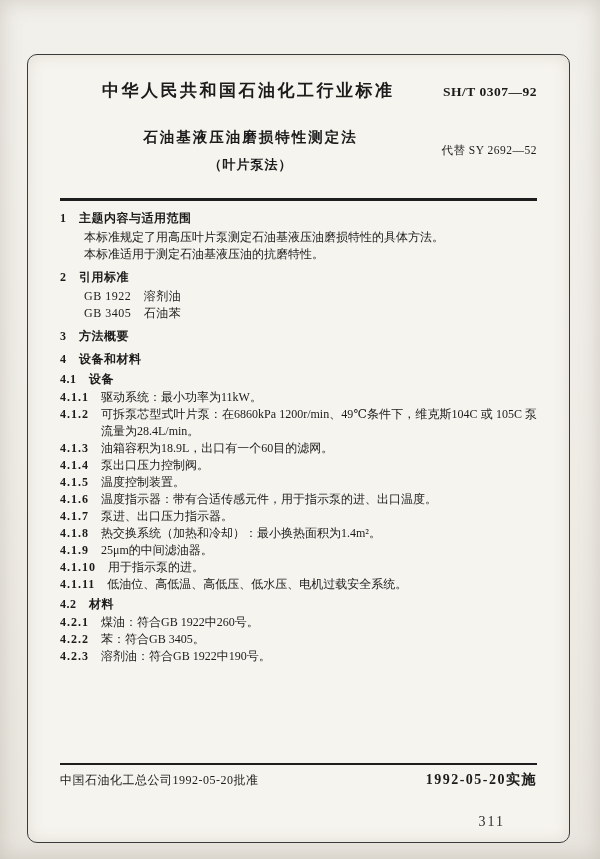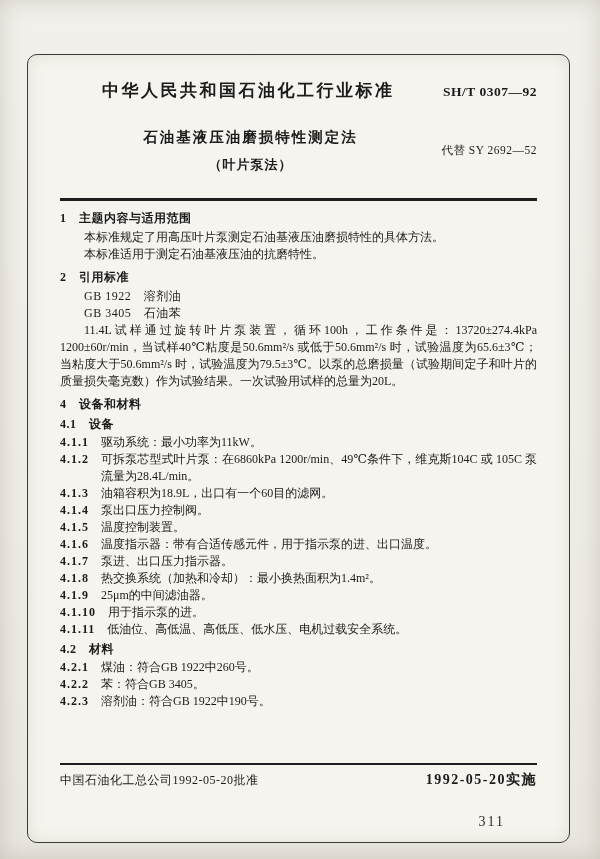--- a/index.html
+++ b/index.html
@@ -72,21 +72,21 @@
 
       <div class="body">
         <div class="sec-heading">1　主题内容与适用范围</div>
         <div class="para">本标准规定了用高压叶片泵测定石油基液压油磨损特性的具体方法。</div>
         <div class="para">本标准适用于测定石油基液压油的抗磨特性。</div>
 
         <div class="sec-heading">2　引用标准</div>
         <div class="ref-line">GB 1922　溶剂油</div>
         <div class="ref-line">GB 3405　石油苯</div>
 
-        <div class="para">11.4L试样通过旋转叶片泵装置，循环100h，工作条件是：13720±274.4kPa 1200±60r/min，当试样40℃粘度是50.6mm²/s 或低于50.6mm²/s 时，试验温度为65.6±3℃；当粘度大于50.6mm²/s 时，试验温度为79.5±3℃。以泵的总磨损量（试验期间定子和叶片的质量损失毫克数）作为试验结果。一次试验用试样的总量为20L。</div>
+        <div class="sec-heading">3　方法概要</div>
 
         <div class="sec-heading">4　设备和材料</div>
 
         <div class="sec-heading sub">4.1　设备</div>
         <div>
             <div class="clause">
               <span class="clause-num">4.1.1</span>
               <span class="clause-text">驱动系统：最小功率为11kW。</span>
             </div>
             <div class="clause">

